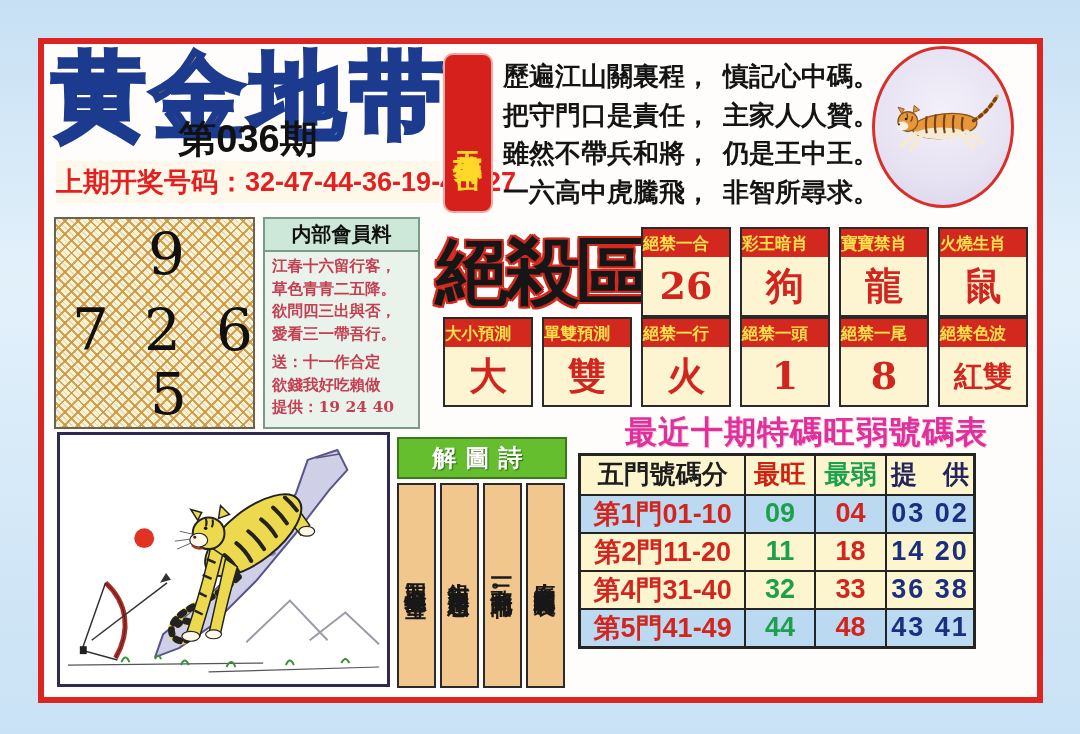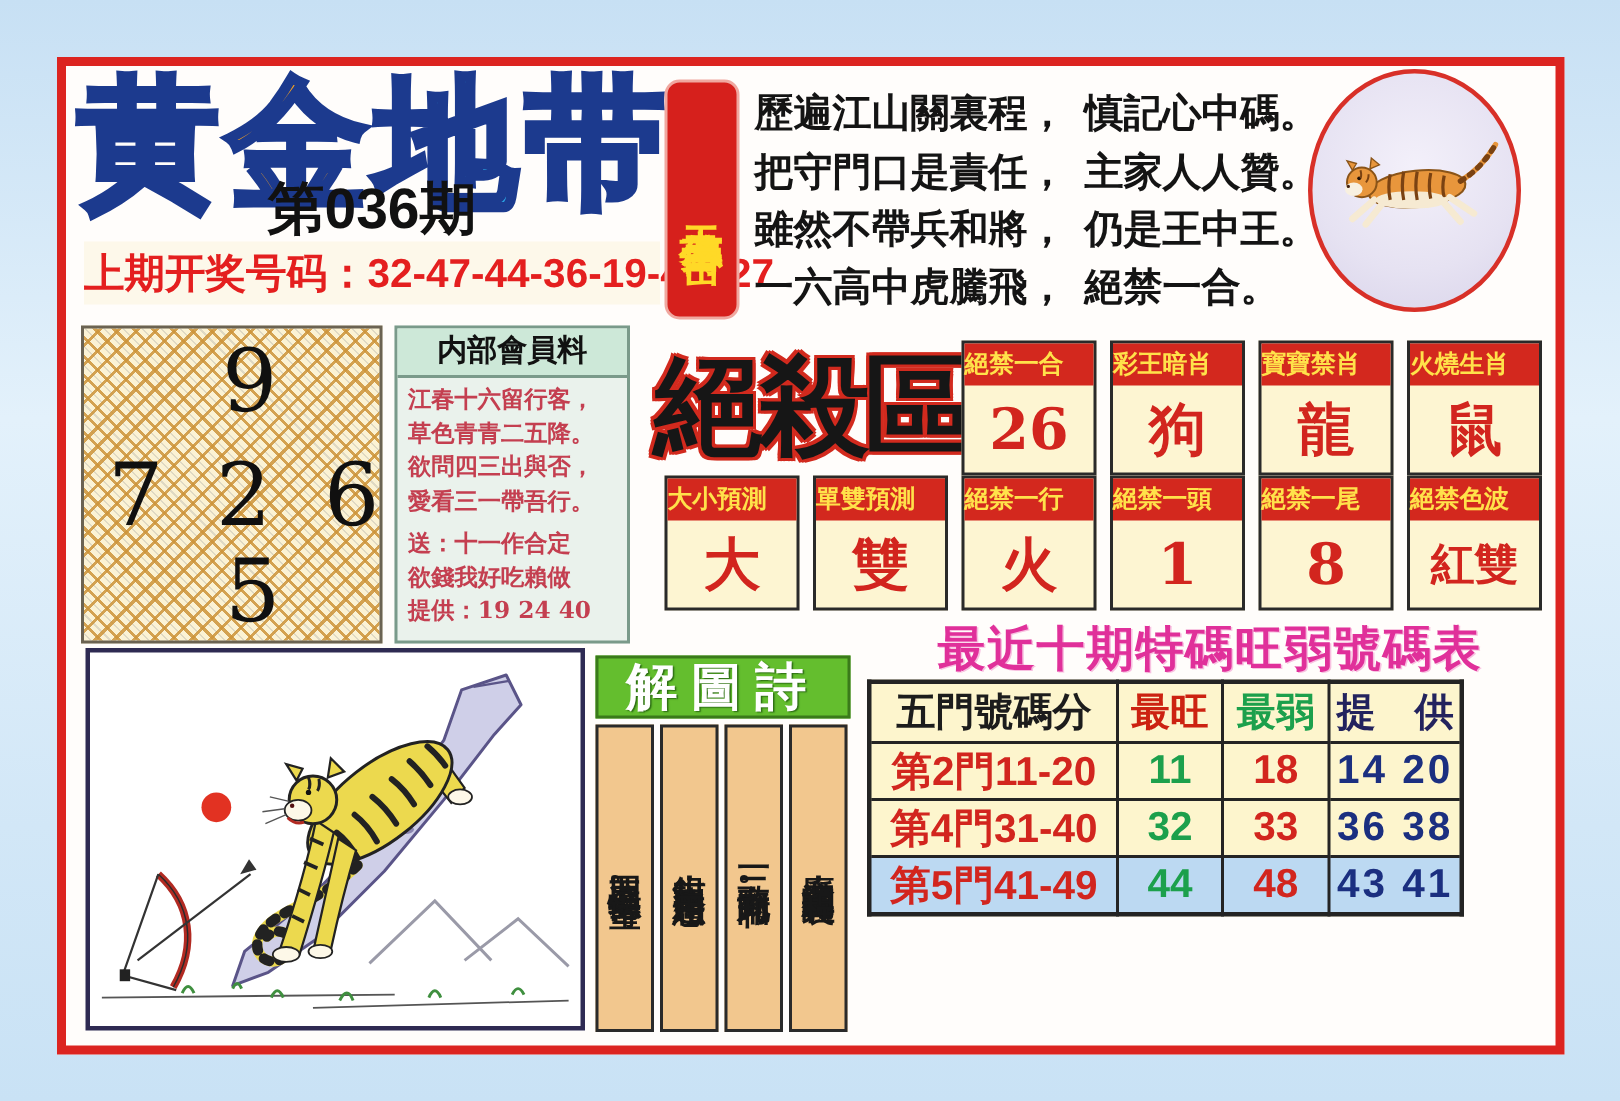--- a/index.html
+++ b/index.html
@@ -107,21 +107,21 @@
   .v-prov{color:#1b2f80;font-size:27px;font-weight:800;letter-spacing:2px;}
   
   .picbox{
     left:57px;top:432px;width:333px;height:255px;box-sizing:border-box;
     border:3px solid #2e2a52;background:#ffffff;
   }
   
   .riddlehd{
     left:397px;top:437px;width:170px;height:42px;box-sizing:border-box;
     background:#64be2e;border:2px solid #3a7a1a;color:#ffffff;
-    font-size:34px;font-weight:800;text-align:center;line-height:38px;letter-spacing:9px;
+    font-size:24px;font-weight:800;text-align:center;line-height:38px;letter-spacing:9px;
     text-shadow:1px 1px 1px #2a6a12;
   }
   .rcol{
     position:absolute;top:483px;width:39px;height:205px;box-sizing:border-box;
     border:2px solid #2a2a2a;background:#f2c78e;
     writing-mode:vertical-rl;text-orientation:upright;
     font-size:22px;font-weight:700;color:#181818;font-family:"DejaVu Serif",serif;
     display:flex;align-items:center;justify-content:center;letter-spacing:2px;
   }
 </style>
@@ -137,21 +137,21 @@
   <span class="tchar tc3">带</span>
 </div>
 <div class="abs issue">第036期</div>
 <div class="abs lastdraw">上期开奖号码：32-47-44-36-19-41+27</div>
 
 <div class="abs tianshu">天書傳密</div>
 <div class="abs poem">
   <div class="pl"><span>歷遍江山關裏程，</span><span class="pb">慎記心中碼。</span></div>
   <div class="pl"><span>把守門口是責任，</span><span class="pb">主家人人贊。</span></div>
   <div class="pl"><span>雖然不帶兵和將，</span><span class="pb">仍是王中王。</span></div>
-  <div class="pl"><span>一六高中虎騰飛，</span><span class="pb">絕禁一合。</span></div>
+  <div class="pl"><span>一六高中虎騰飛，</span><span class="pb">非智所尋求。</span></div>
 </div>
 
 <div class="abs oval">
   <svg width="126" height="86" viewBox="0 0 140 90">
     <g transform="rotate(-6 70 45)">
       <ellipse cx="72" cy="44" rx="36" ry="13.5" fill="#e8963c" stroke="#8a5418" stroke-width="1.5"></ellipse>
     </g>
     <ellipse cx="68" cy="52" rx="27" ry="6.5" fill="#f6ead2"></ellipse>
     <path d="M52,33 q-2,10 0,19 M62,31 q-2,11 0,21 M72,31 q-2,11 0,21 M82,32 q-2,10 0,19 M92,34 q-2,9 0,16" stroke="#7a4212" stroke-width="2.4" fill="none"></path>
     <path d="M104,38 C116,31 124,21 130,11" stroke="#e8963c" stroke-width="4" fill="none" stroke-linecap="round"></path>
@@ -235,20 +235,26 @@
 
 <div class="abs hctitle">最近十期特碼旺弱號碼表</div>
 <table class="abs hctable">
   <tbody>
       <tr class="hrow">
     <td class="c-door h-door">五門號碼分</td>
     <td class="c-strong h-strong">最旺</td>
     <td class="c-weak h-weak">最弱</td>
     <td class="c-prov h-prov">提　供</td>
   </tr>
+  <tr class="odd">
+    <td class="v-door">第1門01-10</td>
+    <td class="v-strong">09</td>
+    <td class="v-weak">04</td>
+    <td class="v-prov">03 02</td>
+  </tr>
   <tr class="even">
     <td class="v-door">第2門11-20</td>
     <td class="v-strong">11</td>
     <td class="v-weak">18</td>
     <td class="v-prov">14 20</td>
   </tr>
   <tr class="even">
     <td class="v-door">第4門31-40</td>
     <td class="v-strong">32</td>
     <td class="v-weak">33</td>

